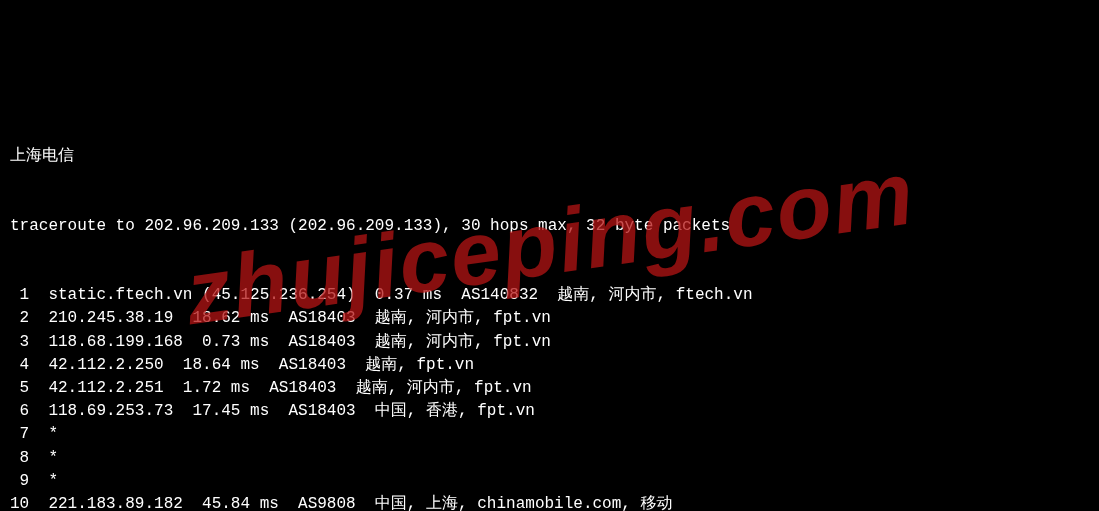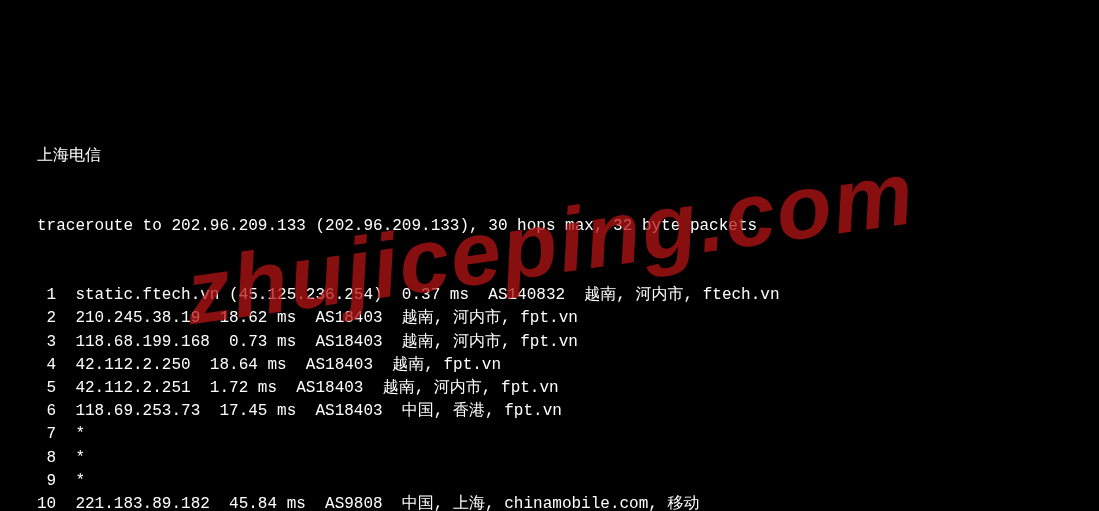--- a/index.html
+++ b/index.html
@@ -19,21 +19,20 @@
       overflow: hidden;
       position: relative;
       white-space: pre;
     }
     .terminal {
       position: relative;
       z-index: 1;
     }
     .line {
       white-space: pre;
-      margin-left: 27px;
     }
     .watermark {
       position: absolute;
       top: 50%;
       left: 50%;
       transform: translate(-50%, -60%) rotate(-8deg);
       font-family: Arial, sans-serif;
       font-size: 90px;
       font-weight: bold;
       font-style: italic;

